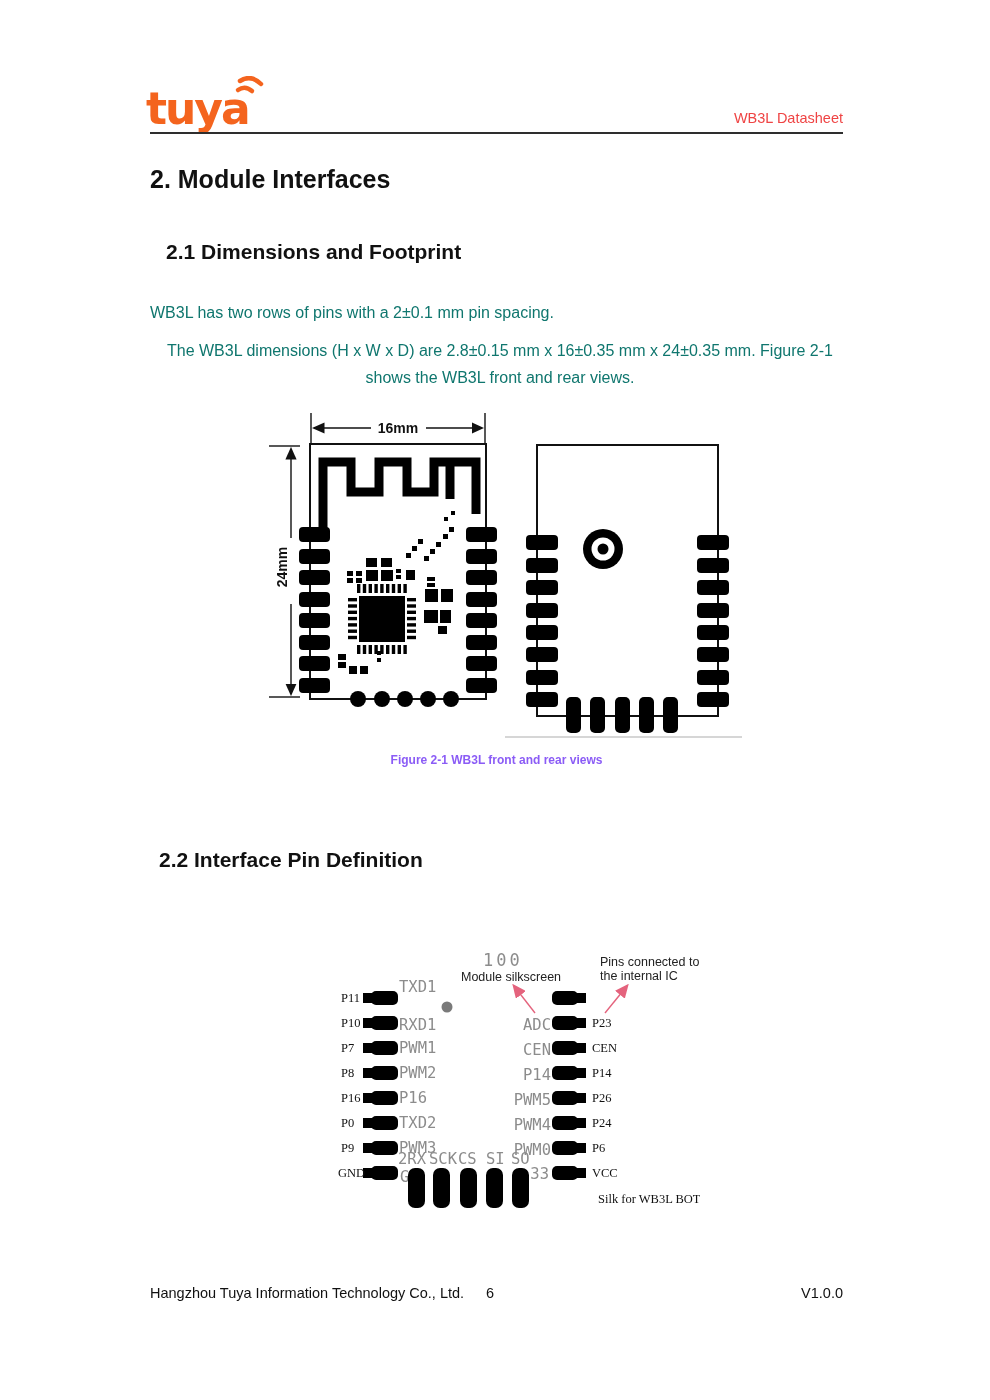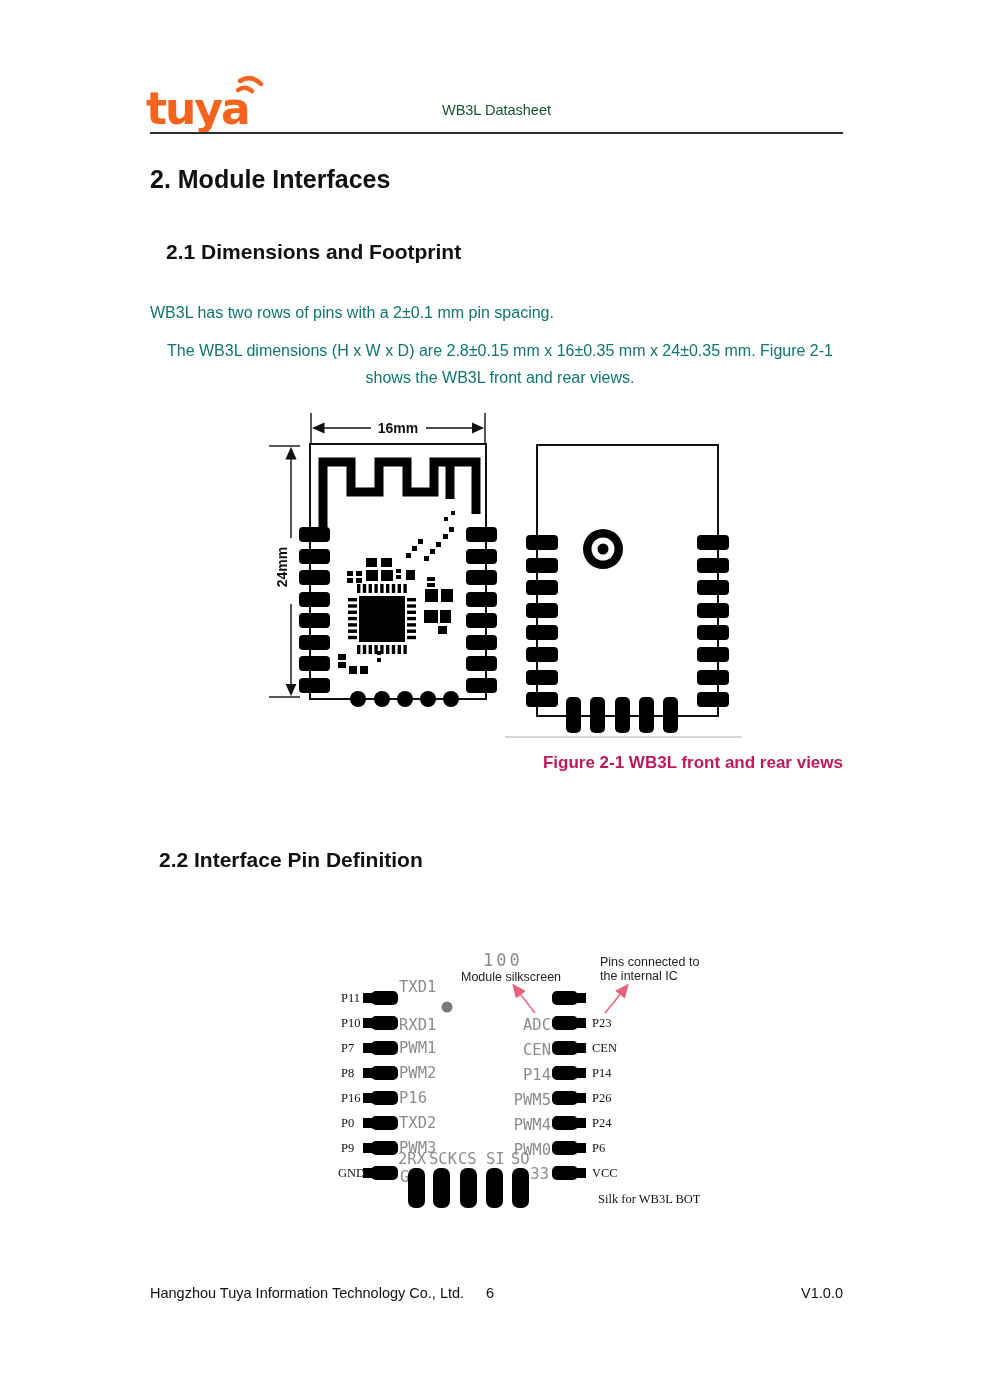--- a/index.html
+++ b/index.html
@@ -1,29 +1,29 @@
 <!DOCTYPE html>
 <html><head>
 <meta charset="utf-8">
 <style>
   html,body{margin:0;padding:0;}
   body{width:990px;height:1400px;position:relative;background:#ffffff;
        font-family:"Liberation Sans",sans-serif;color:#1a1a1a;overflow:hidden;}
   .abs{position:absolute;}
   .logo{left:146px;top:76px;}
-  .doc-title{top:102px;left:150px;width:693px;text-align:center;font-size:14.5px;color:#14532d;}
+  .doc-title{top:110px;left:150px;width:693px;text-align:right;font-size:14.5px;color:#ef4444;}
   .rule{left:150px;top:132px;width:693px;height:2px;background:#2e2e2e;}
   .h1{left:150px;top:165px;font-size:25px;font-weight:bold;color:#111;}
   .h2{font-size:21px;font-weight:bold;color:#111;}
   .h2-dim{left:166px;top:240px;}
   .h2-pin{left:159px;top:848px;}
   .para{left:150px;font-size:16px;line-height:27px;color:#0f766e;}
   .p1{top:299px;width:700px;}
   .p2{top:337px;width:700px;text-align:center;}
-  .caption{left:150px;top:753px;width:693px;text-align:right;font-size:17px;font-weight:bold;color:#be185d;}
+  .caption{left:150px;top:753px;width:693px;text-align:center;font-size:12px;font-weight:bold;color:#8b5cf6;}
   .footer{top:1285px;font-size:14.5px;color:#111;}
   .footer-left{left:150px;}
   .footer-right{left:150px;width:693px;text-align:right;}
   .pagenum{margin-left:22px;}
   svg text{font-family:"Liberation Sans",sans-serif;}
   .silk{font-family:"DejaVu Sans Mono",monospace;fill:#8c8c8c;}
   .seriflbl{font-family:"Liberation Serif",serif;fill:#111;}
   .dimlbl{font-size:14px;font-weight:bold;fill:#111;}
   .callout{font-size:12.5px;fill:#222;}
 </style>

